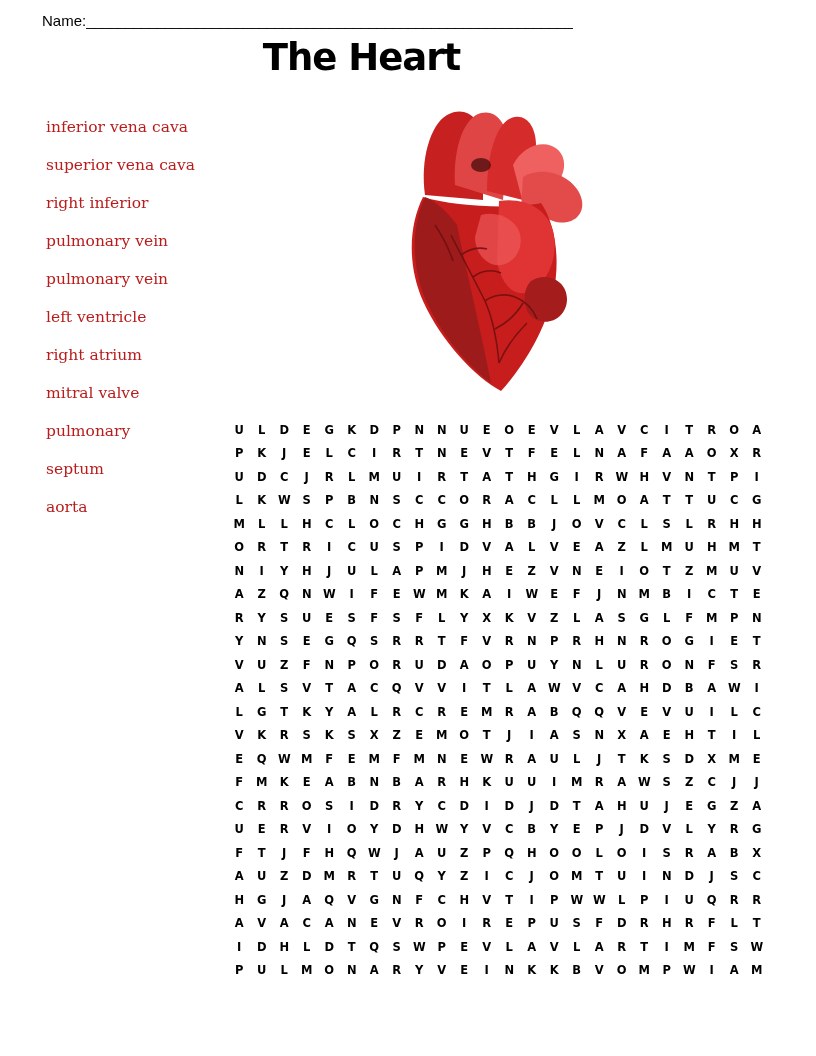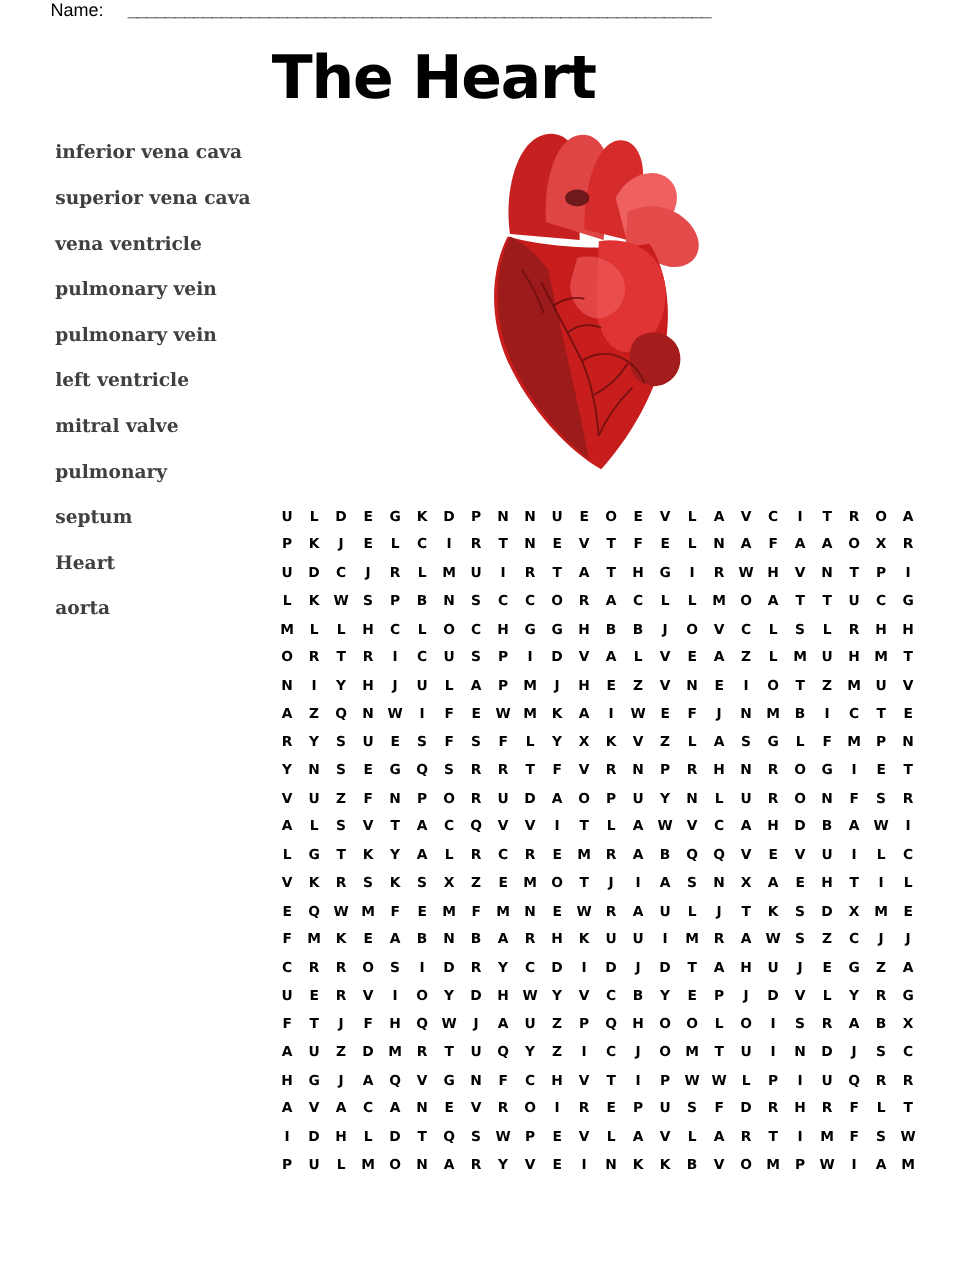--- a/index.html
+++ b/index.html
@@ -19,69 +19,68 @@
   .page {
     position: relative;
     width: 816px;
     height: 1056px;
   }
 
   
   .name-row {
     position: absolute;
     left: 42px;
-    top: 0px;
+    top: 12px;
     width: 700px;
     display: flex;
     align-items: baseline;
     font-size: 15px;
   }
   .name-label {
     font-family: "Liberation Sans", sans-serif;
     font-size: 15px;
     color: #000;
     white-space: nowrap;
   }
   .name-blank {
     flex: 1;
-    margin-left: 20px;
+    margin-left: 0;
     font-size: 15px;
     letter-spacing: -0.5px;
     overflow: hidden;
     white-space: nowrap;
     color: #000;
-    font-weight: bold;
   }
 
   
   .title {
     position: absolute;
     top: 36px;
     left: 0;
     width: 723px;
     text-align: center;
     font-family: "DejaVu Sans", sans-serif;
     font-weight: bold;
-    font-size: 50px;
+    font-size: 37px;
     letter-spacing: -1px;
     color: #000;
   }
 
   
   .wordlist {
     position: absolute;
     left: 46px;
     top: 108px;
     width: 220px;
   }
   .word {
     font-family: "DejaVu Serif", serif;
-    font-weight: bold;
+    font-weight: normal;
     font-size: 15.5px;
-    color: #404040;
+    color: #b91c1c;
     line-height: 38px;
     white-space: nowrap;
   }
 
   
   .heart-wrap {
     position: absolute;
     left: 395px;
     top: 105px;
     width: 210px;
@@ -117,28 +116,28 @@
   <div class="name-row">
     <span class="name-label">Name:</span>
     <span class="name-blank">______________________________________________________________</span>
   </div>
 
   <div class="title">The Heart</div>
 
   <div class="wordlist">
     <div class="word">inferior vena cava</div>
     <div class="word">superior vena cava</div>
-    <div class="word">vena ventricle</div>
+    <div class="word">right inferior</div>
     <div class="word">pulmonary vein</div>
     <div class="word">pulmonary vein</div>
     <div class="word">left ventricle</div>
+    <div class="word">right atrium</div>
     <div class="word">mitral valve</div>
     <div class="word">pulmonary</div>
     <div class="word">septum</div>
-    <div class="word">Heart</div>
     <div class="word">aorta</div>
   </div>
 
   <div class="heart-wrap">
     <svg viewBox="0 0 210 290" width="210" height="290">
 
       <path d="M30 90 C25 55 35 20 52 10 C70 0 86 12 88 36 L88 95 Z" fill="#c62020"></path>
       <path d="M60 80 C58 40 70 12 86 8 C102 4 114 20 112 44 L108 95 Z" fill="#e04545"></path>
       <path d="M92 86 C92 44 104 14 120 12 C136 10 144 30 140 52 L132 96 Z" fill="#d62b2b"></path>
       <path d="M118 60 C128 40 150 34 162 44 C174 54 170 74 156 84 L128 98 Z" fill="#ef6060"></path>

